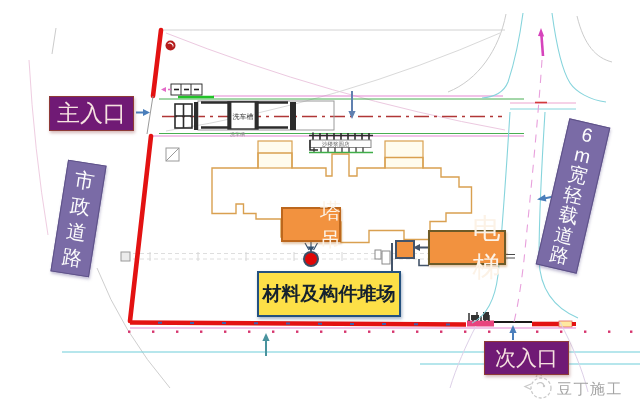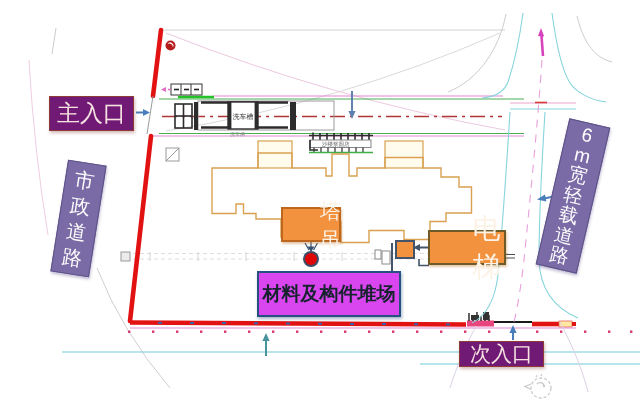--- a/index.html
+++ b/index.html
@@ -245,18 +245,19 @@
 
 
 <div class="lbl orange" style="left:281px;top:207px;width:60px;height:35px;font-size:21px;">塔吊</div>
 
 <div class="lbl orange" style="left:428px;top:230px;width:78px;height:35px;font-size:28px;border-color:#6e5b28;">电梯</div>
 
 <div style="position:absolute;left:395px;top:240px;width:16px;height:15px;background:#f2923f;border:2px solid #44546a;"></div>
 
 <div style="position:absolute;left:303px;top:250.5px;width:12px;height:12px;border-radius:50%;background:#df0606;border:2px solid #3a4e66;"></div>
 
-<div class="lbl" style="left:257px;top:271px;width:144px;height:46px;background:#d946ef;border:2px solid #24517f;color:#16222e;font-weight:bold;font-size:19px;box-shadow:1px 2px 3px rgba(80,110,150,.5);">材料及构件堆场</div>
-
-
-<div class="lbl brick" style="left:459px;top:341px;width:85px;height:26px;font-size:21px;">次入口</div>
-
+<div class="lbl" style="left:257px;top:271px;width:144px;height:46px;background:#fde047;border:2px solid #24517f;color:#16222e;font-weight:bold;font-size:19px;box-shadow:1px 2px 3px rgba(80,110,150,.5);">材料及构件堆场</div>
+
+
+<div class="lbl brick" style="left:484px;top:341px;width:85px;height:34px;font-size:21px;">次入口</div>
+
+<div style="position:absolute;left:557px;top:380px;font-size:15px;color:#a4a4a4;letter-spacing:1.5px;">豆丁施工</div>
 </div>
 
 </body></html>

